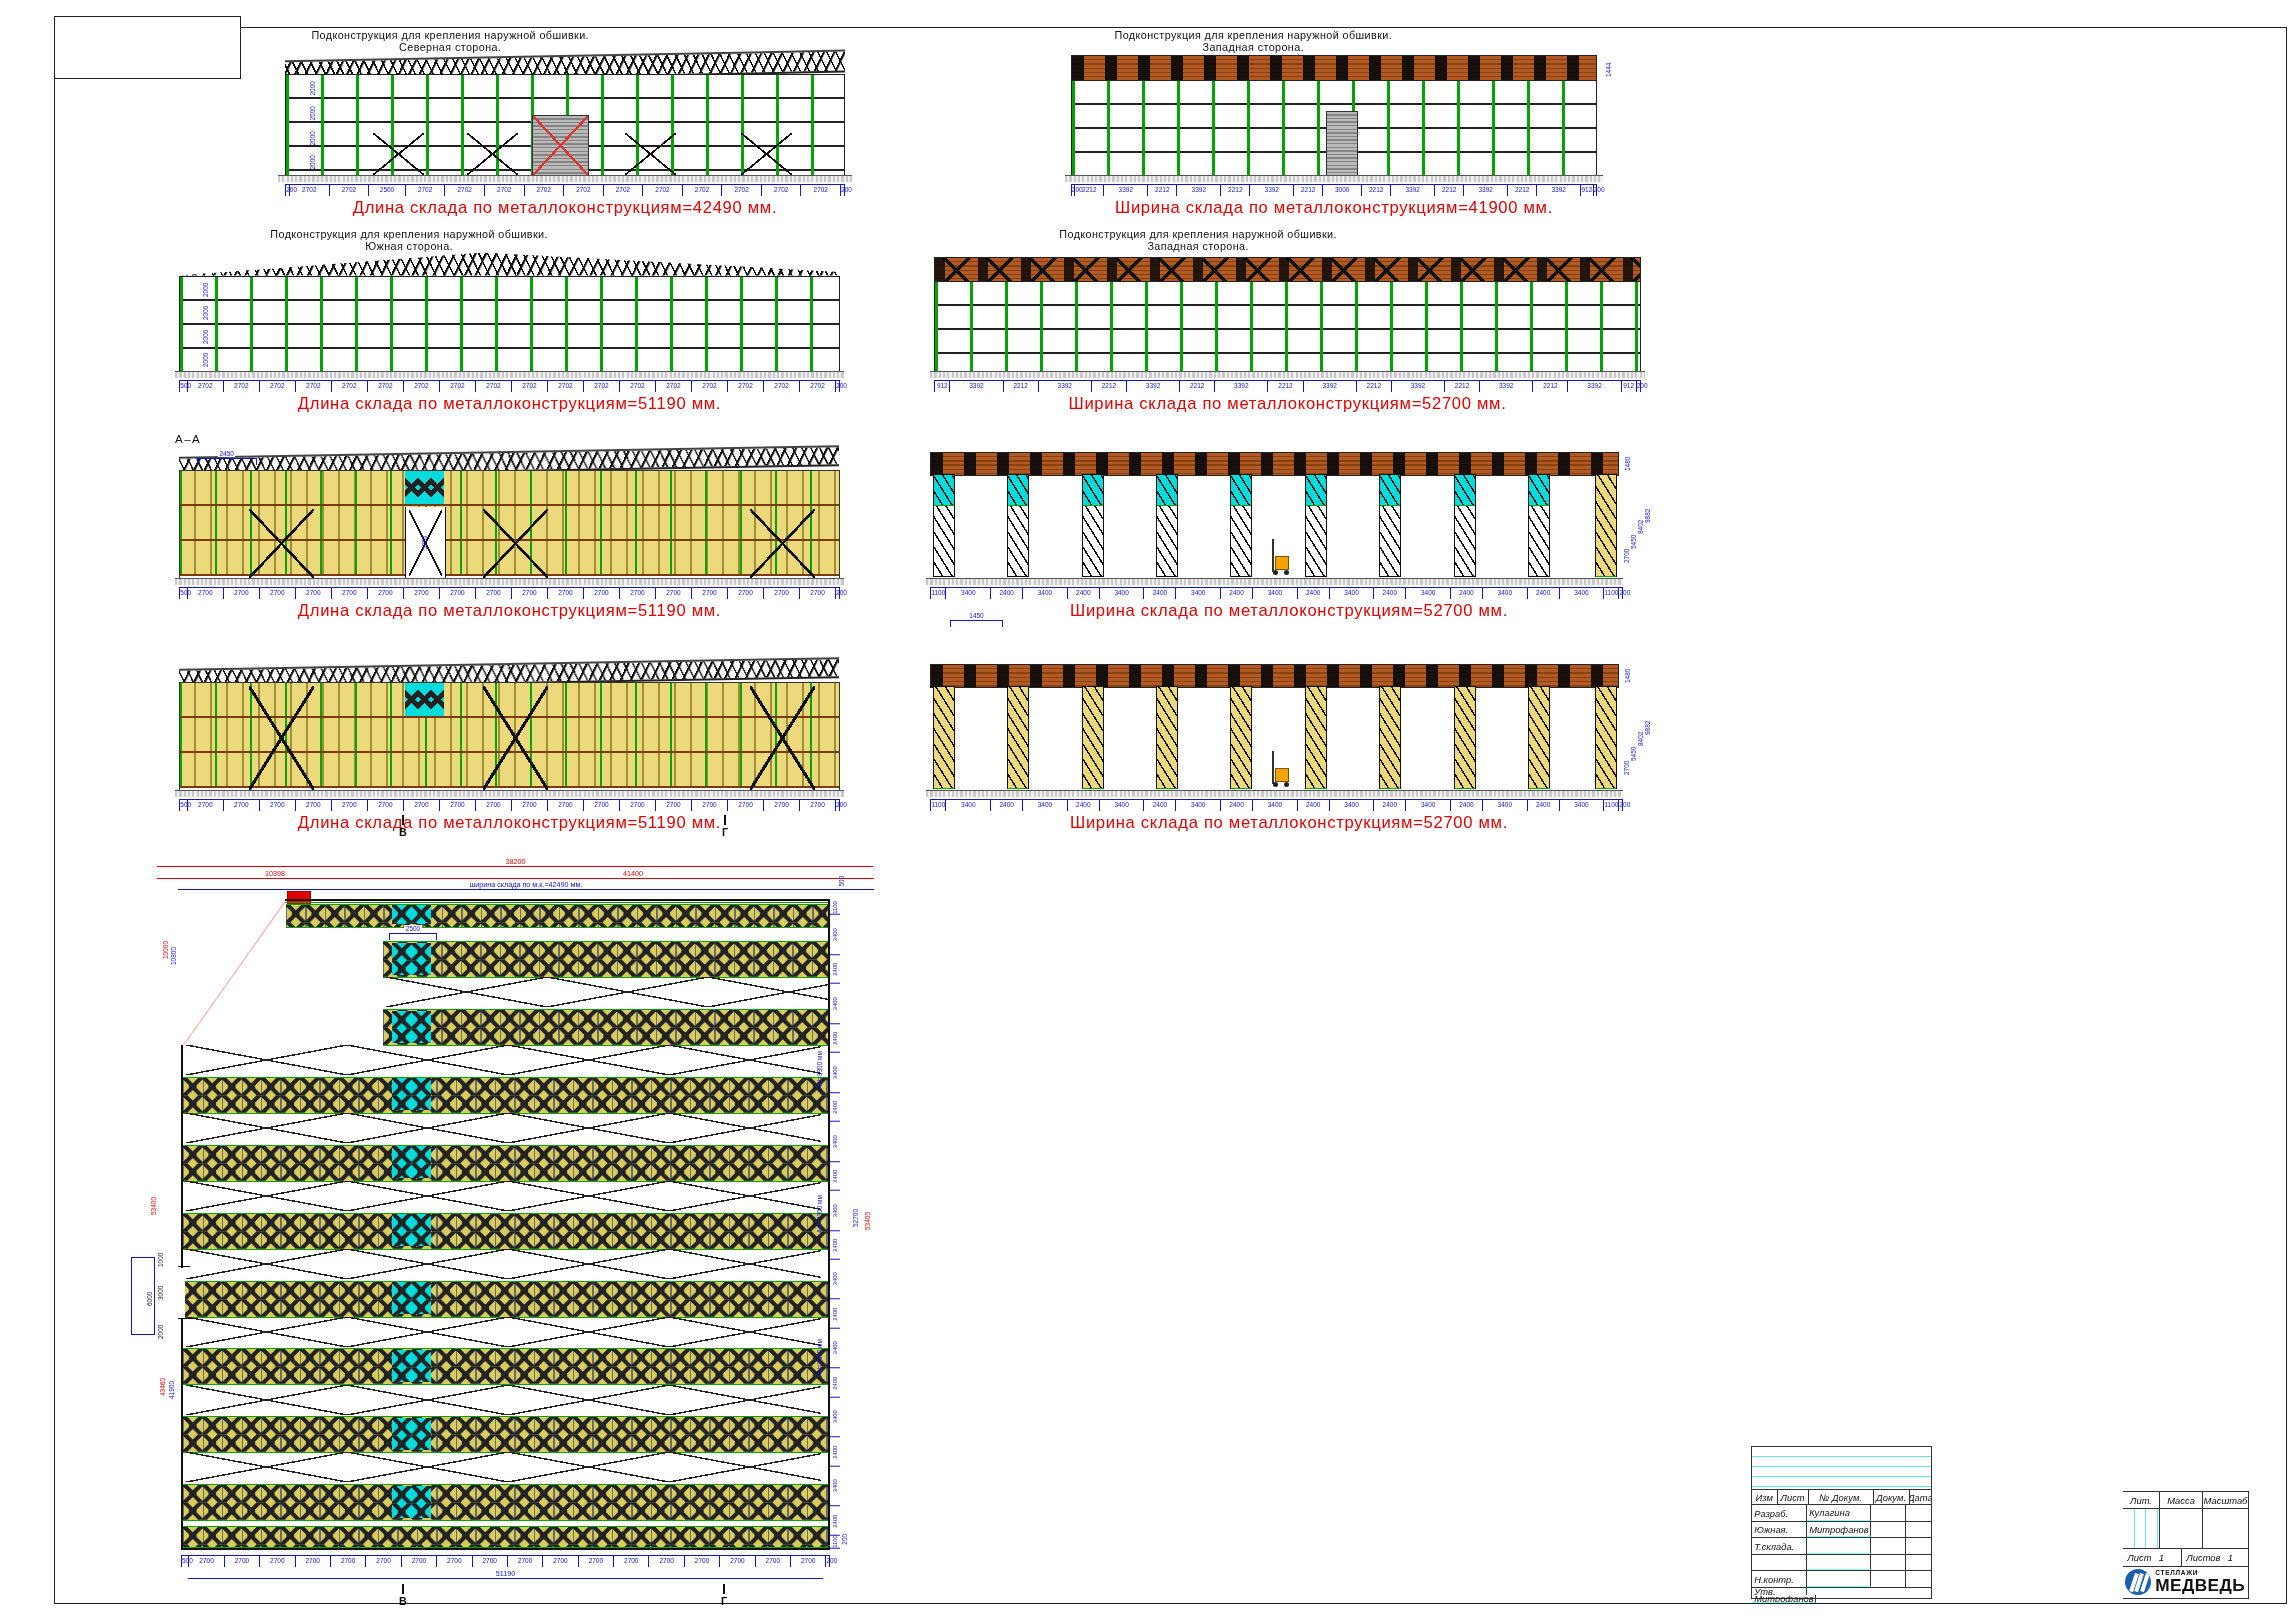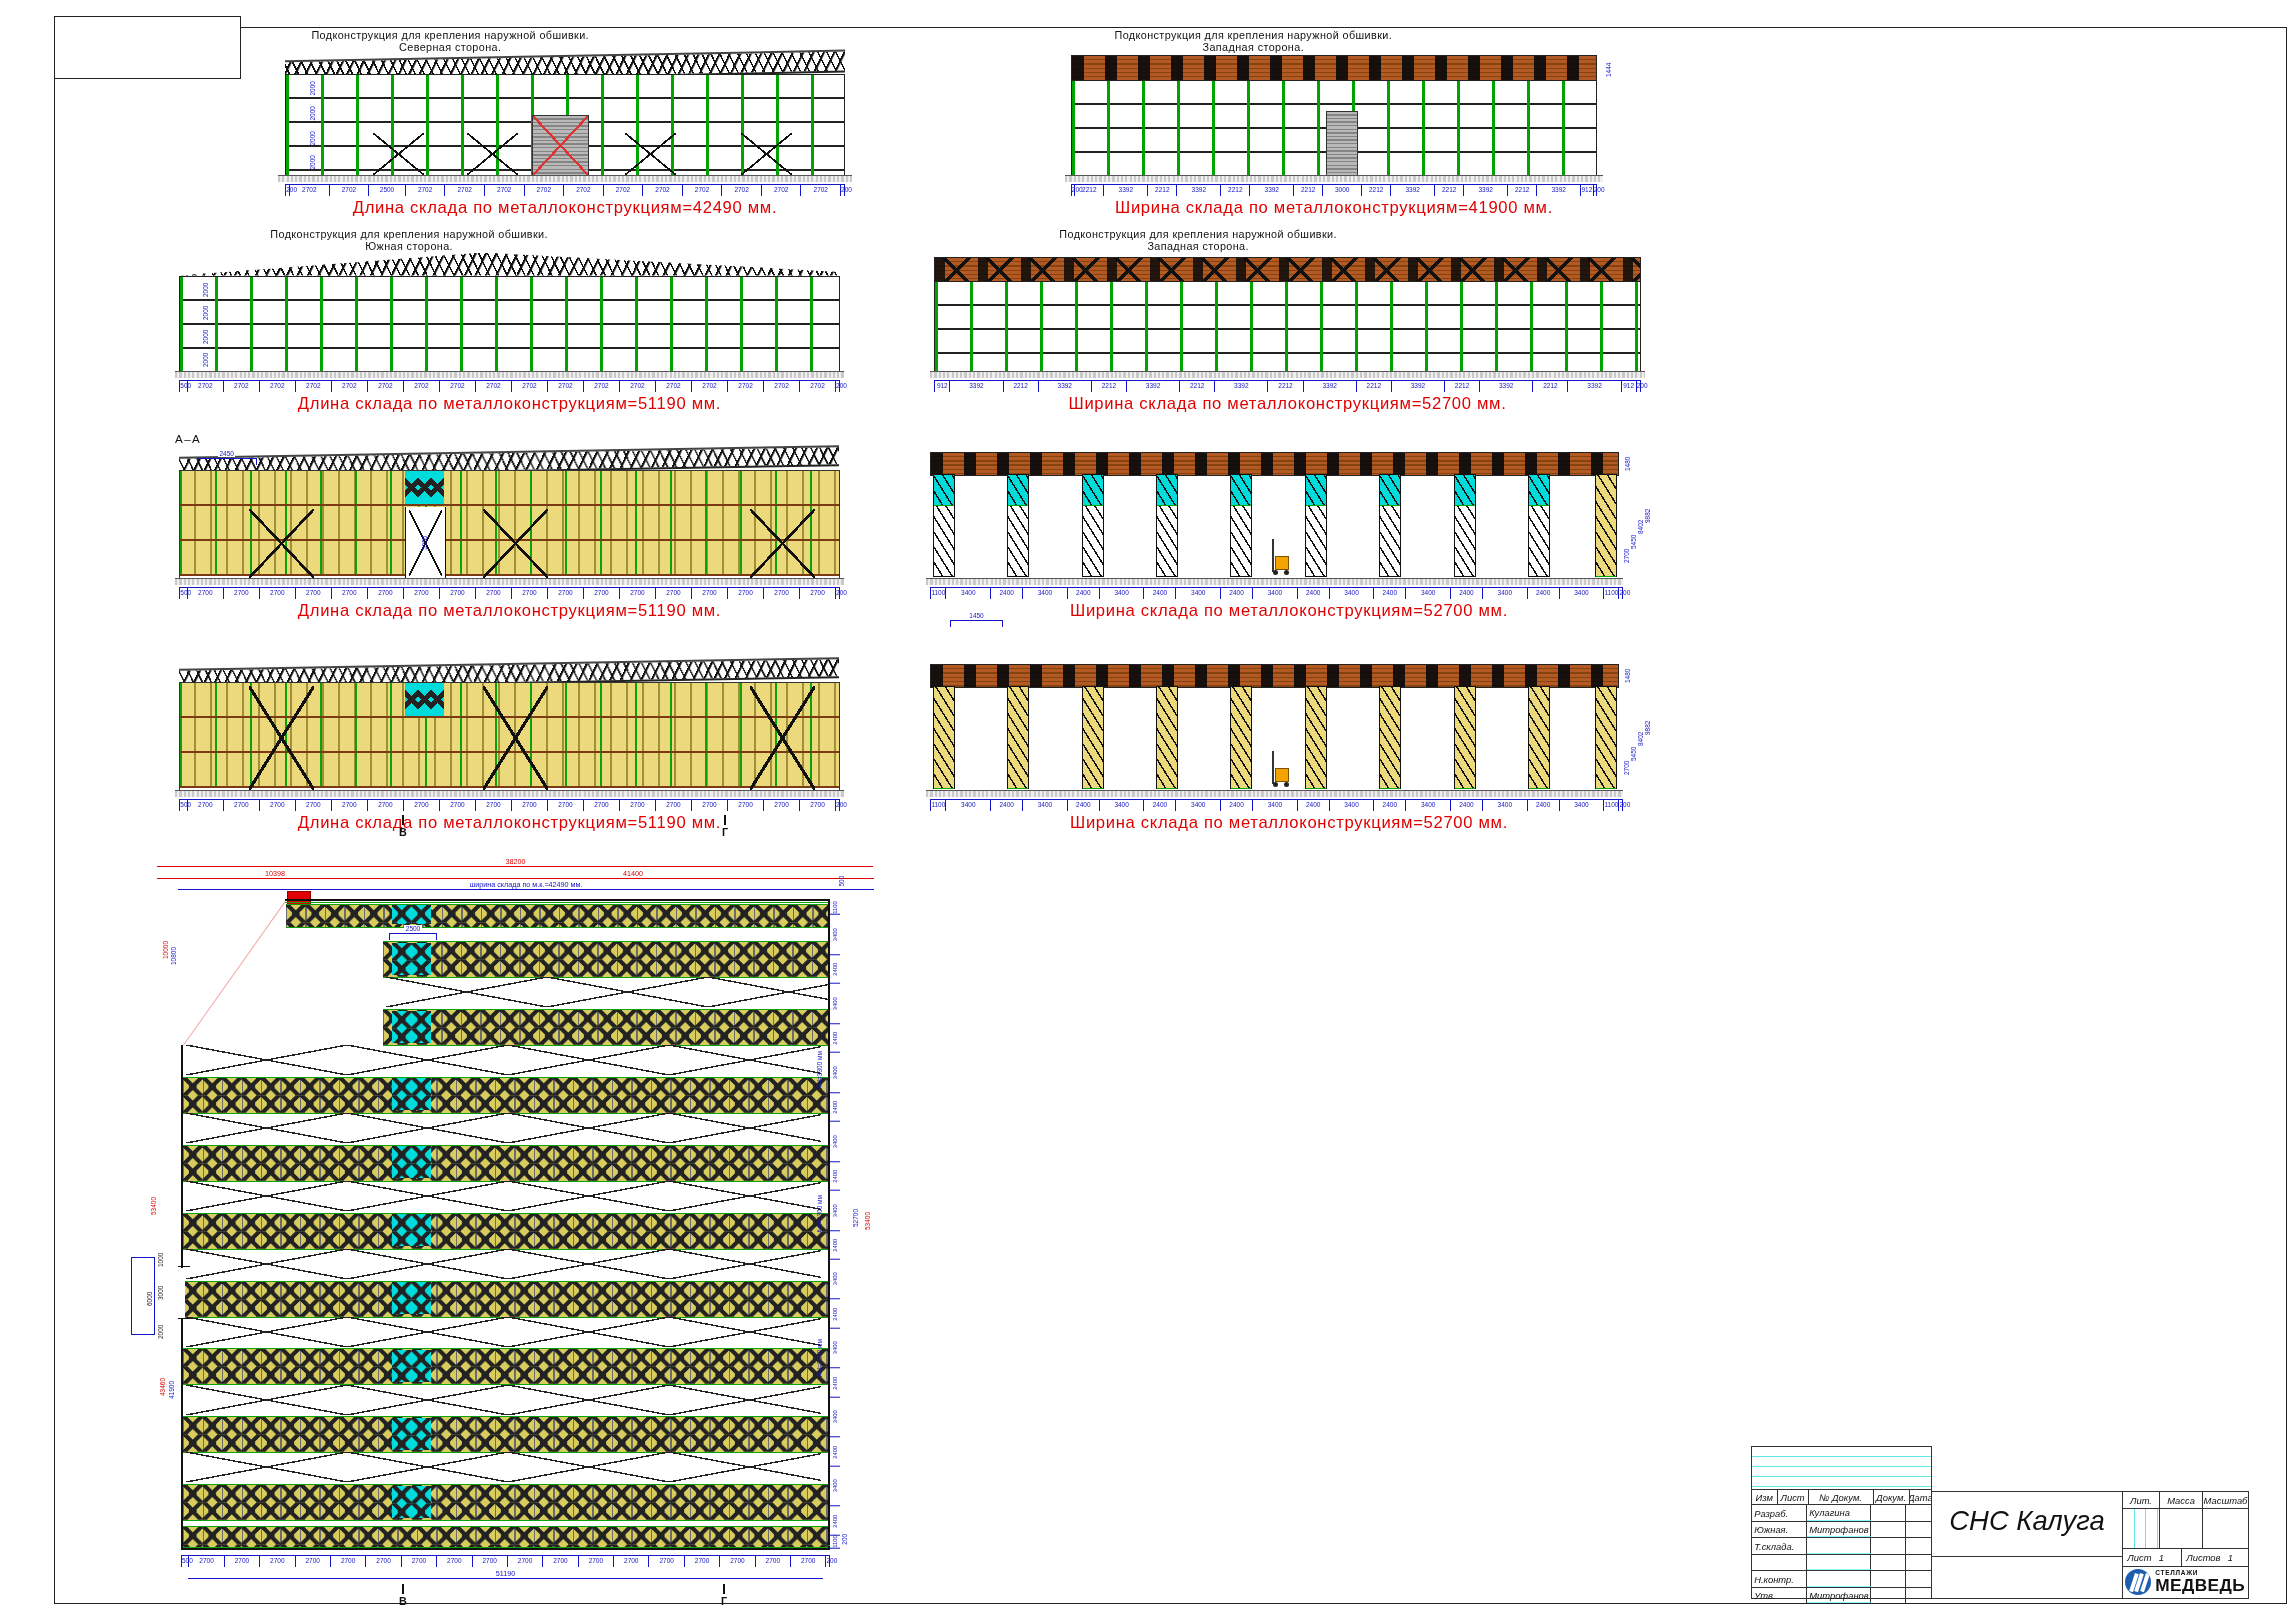--- a/index.html
+++ b/index.html
@@ -95,21 +95,21 @@
   .tbl{position:absolute;left:0;top:0;width:181px;height:153px;border:1.4px solid #333;box-sizing:border-box;}
   .tbtop{height:42px;border-bottom:0.7px solid #333;background:
        repeating-linear-gradient(to bottom,transparent 0 9.4px,#63e6e6 9.4px 10px);}
   .tbhead{display:flex;height:14.4px;border-bottom:0.7px solid #333;font-size:9.4px;}
   .tbhead>span{border-right:0.7px solid #333;display:flex;align-items:center;justify-content:center;overflow:hidden;white-space:nowrap;}
   .tbhead>span:nth-child(1){width:24.6px;} .tbhead>span:nth-child(2){width:30px;}
   .tbhead>span:nth-child(3){width:64px;} .tbhead>span:nth-child(4){width:35px;}
   .tbhead>span:nth-child(5){width:27.4px;border-right:none;flex:1;}
   .tbrows{display:flex;flex-direction:column;}
   .tb-row{display:flex;height:15.5px;border-bottom:0.7px solid #333;font-size:9.4px;}
-  .tb-row:last-child{border-bottom:none;}
+  .tb-row:last-child{border-bottom:none;flex-direction:column;}
   .tb-row>span{display:flex;align-items:center;padding-left:2.2px;overflow:hidden;white-space:nowrap;box-sizing:border-box;}
   .tb-row .c-label{width:55px;border-right:0.7px solid #333;}
   .tb-row .c-name{width:64px;border-right:0.7px solid #333;border-bottom:0.7px solid #8ff;}
   .tb-row .c-sign{width:35px;border-right:0.7px solid #333;}
   .tb-row .c-date{flex:1;}
   .tbm{position:absolute;left:181px;top:45px;width:191px;height:108px;border:1.4px solid #333;border-left:none;box-sizing:border-box;}
   .doc-title{position:absolute;top:13px;left:0;width:100%;text-align:center;font-size:27.4px;font-style:italic;}
   .tbm .hline{position:absolute;left:0;right:0;top:64px;border-top:1.4px solid #333;}
   .tbr{position:absolute;left:372px;top:45px;width:126px;height:108px;border:1.4px solid #333;border-left:none;box-sizing:border-box;font-size:9.4px;}
   .tbr .hd{display:flex;height:16px;border-bottom:0.7px solid #333;}
@@ -691,24 +691,20 @@
           <span class="c-date"></span>
         </div>
           <div class="tb-row">
           <span class="c-label">Утв.</span>
           <span class="c-name">Митрофанов</span>
           <span class="c-sign"></span>
           <span class="c-date"></span>
         </div>
         </div>
     </div>
-    <div class="tbm">
-      <div class="doc-title">СНС Калуга</div>
-      <div class="hline"></div>
-    </div>
     <div class="tbr">
       <div class="hd">
         <span>Лит.</span>
         <span>Масса</span>
         <span>Масштаб</span>
       </div>
       <div class="bd">
           <span></span>
           <span></span>
           <span></span>

